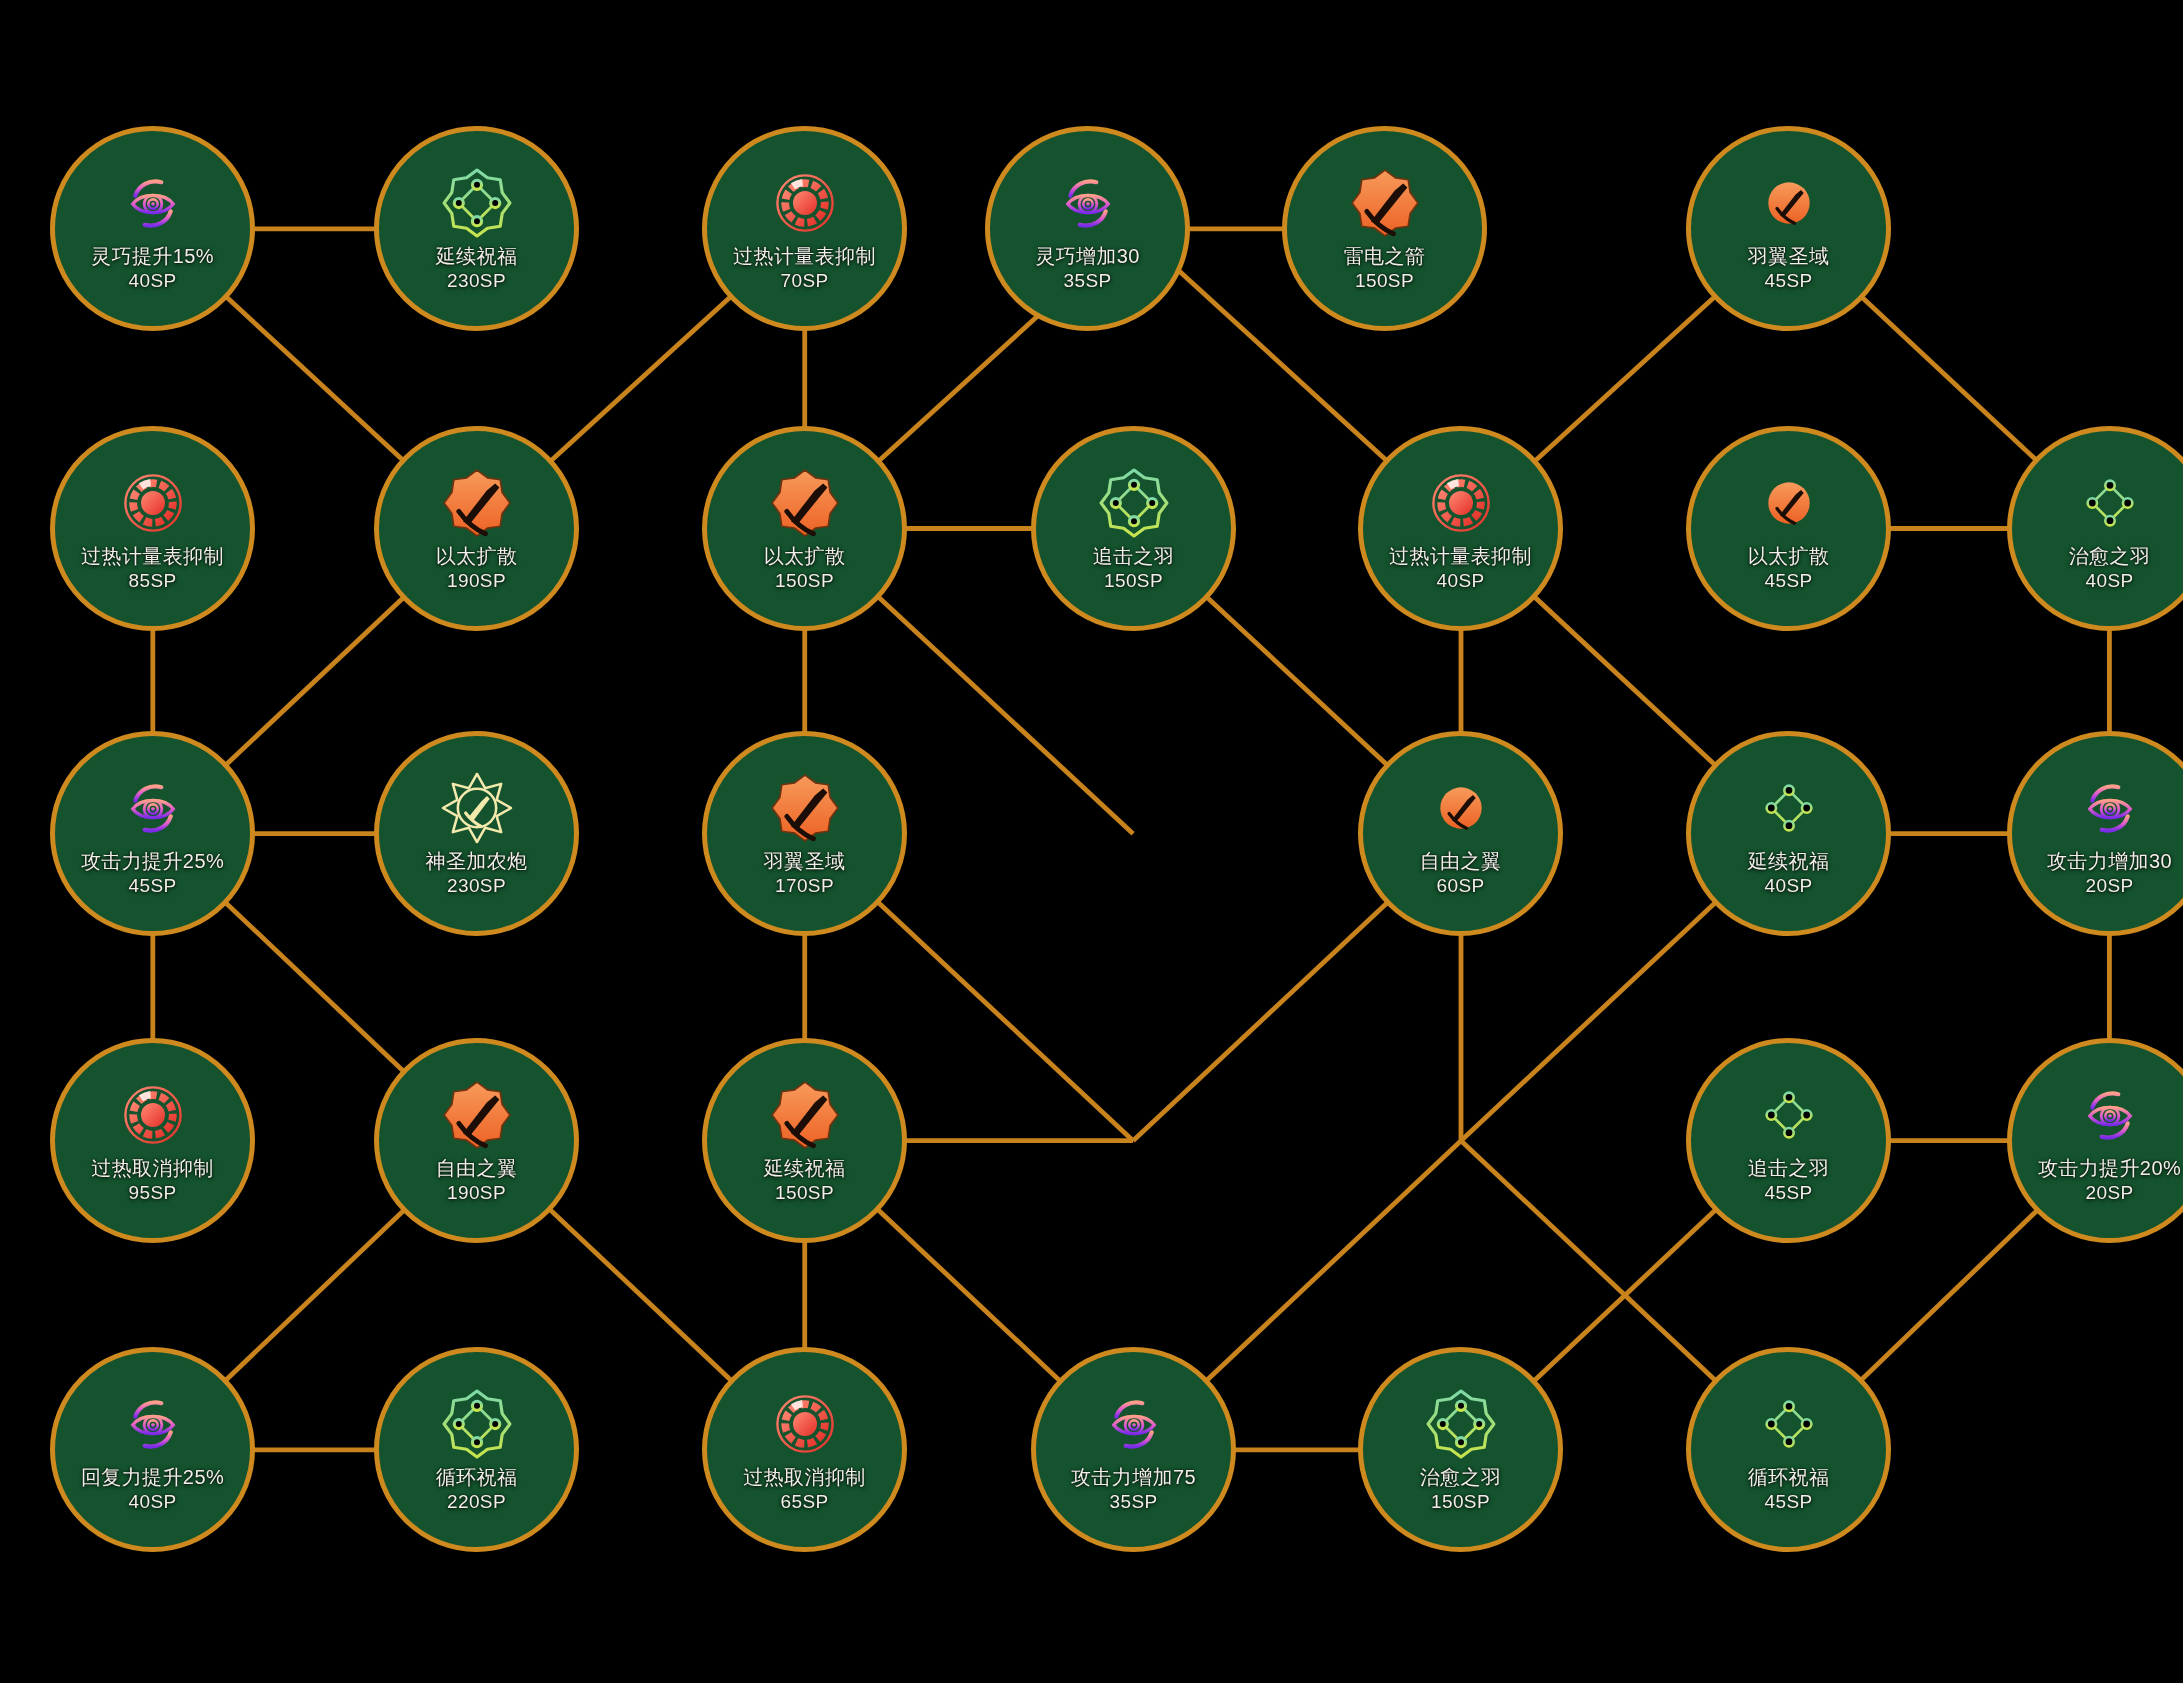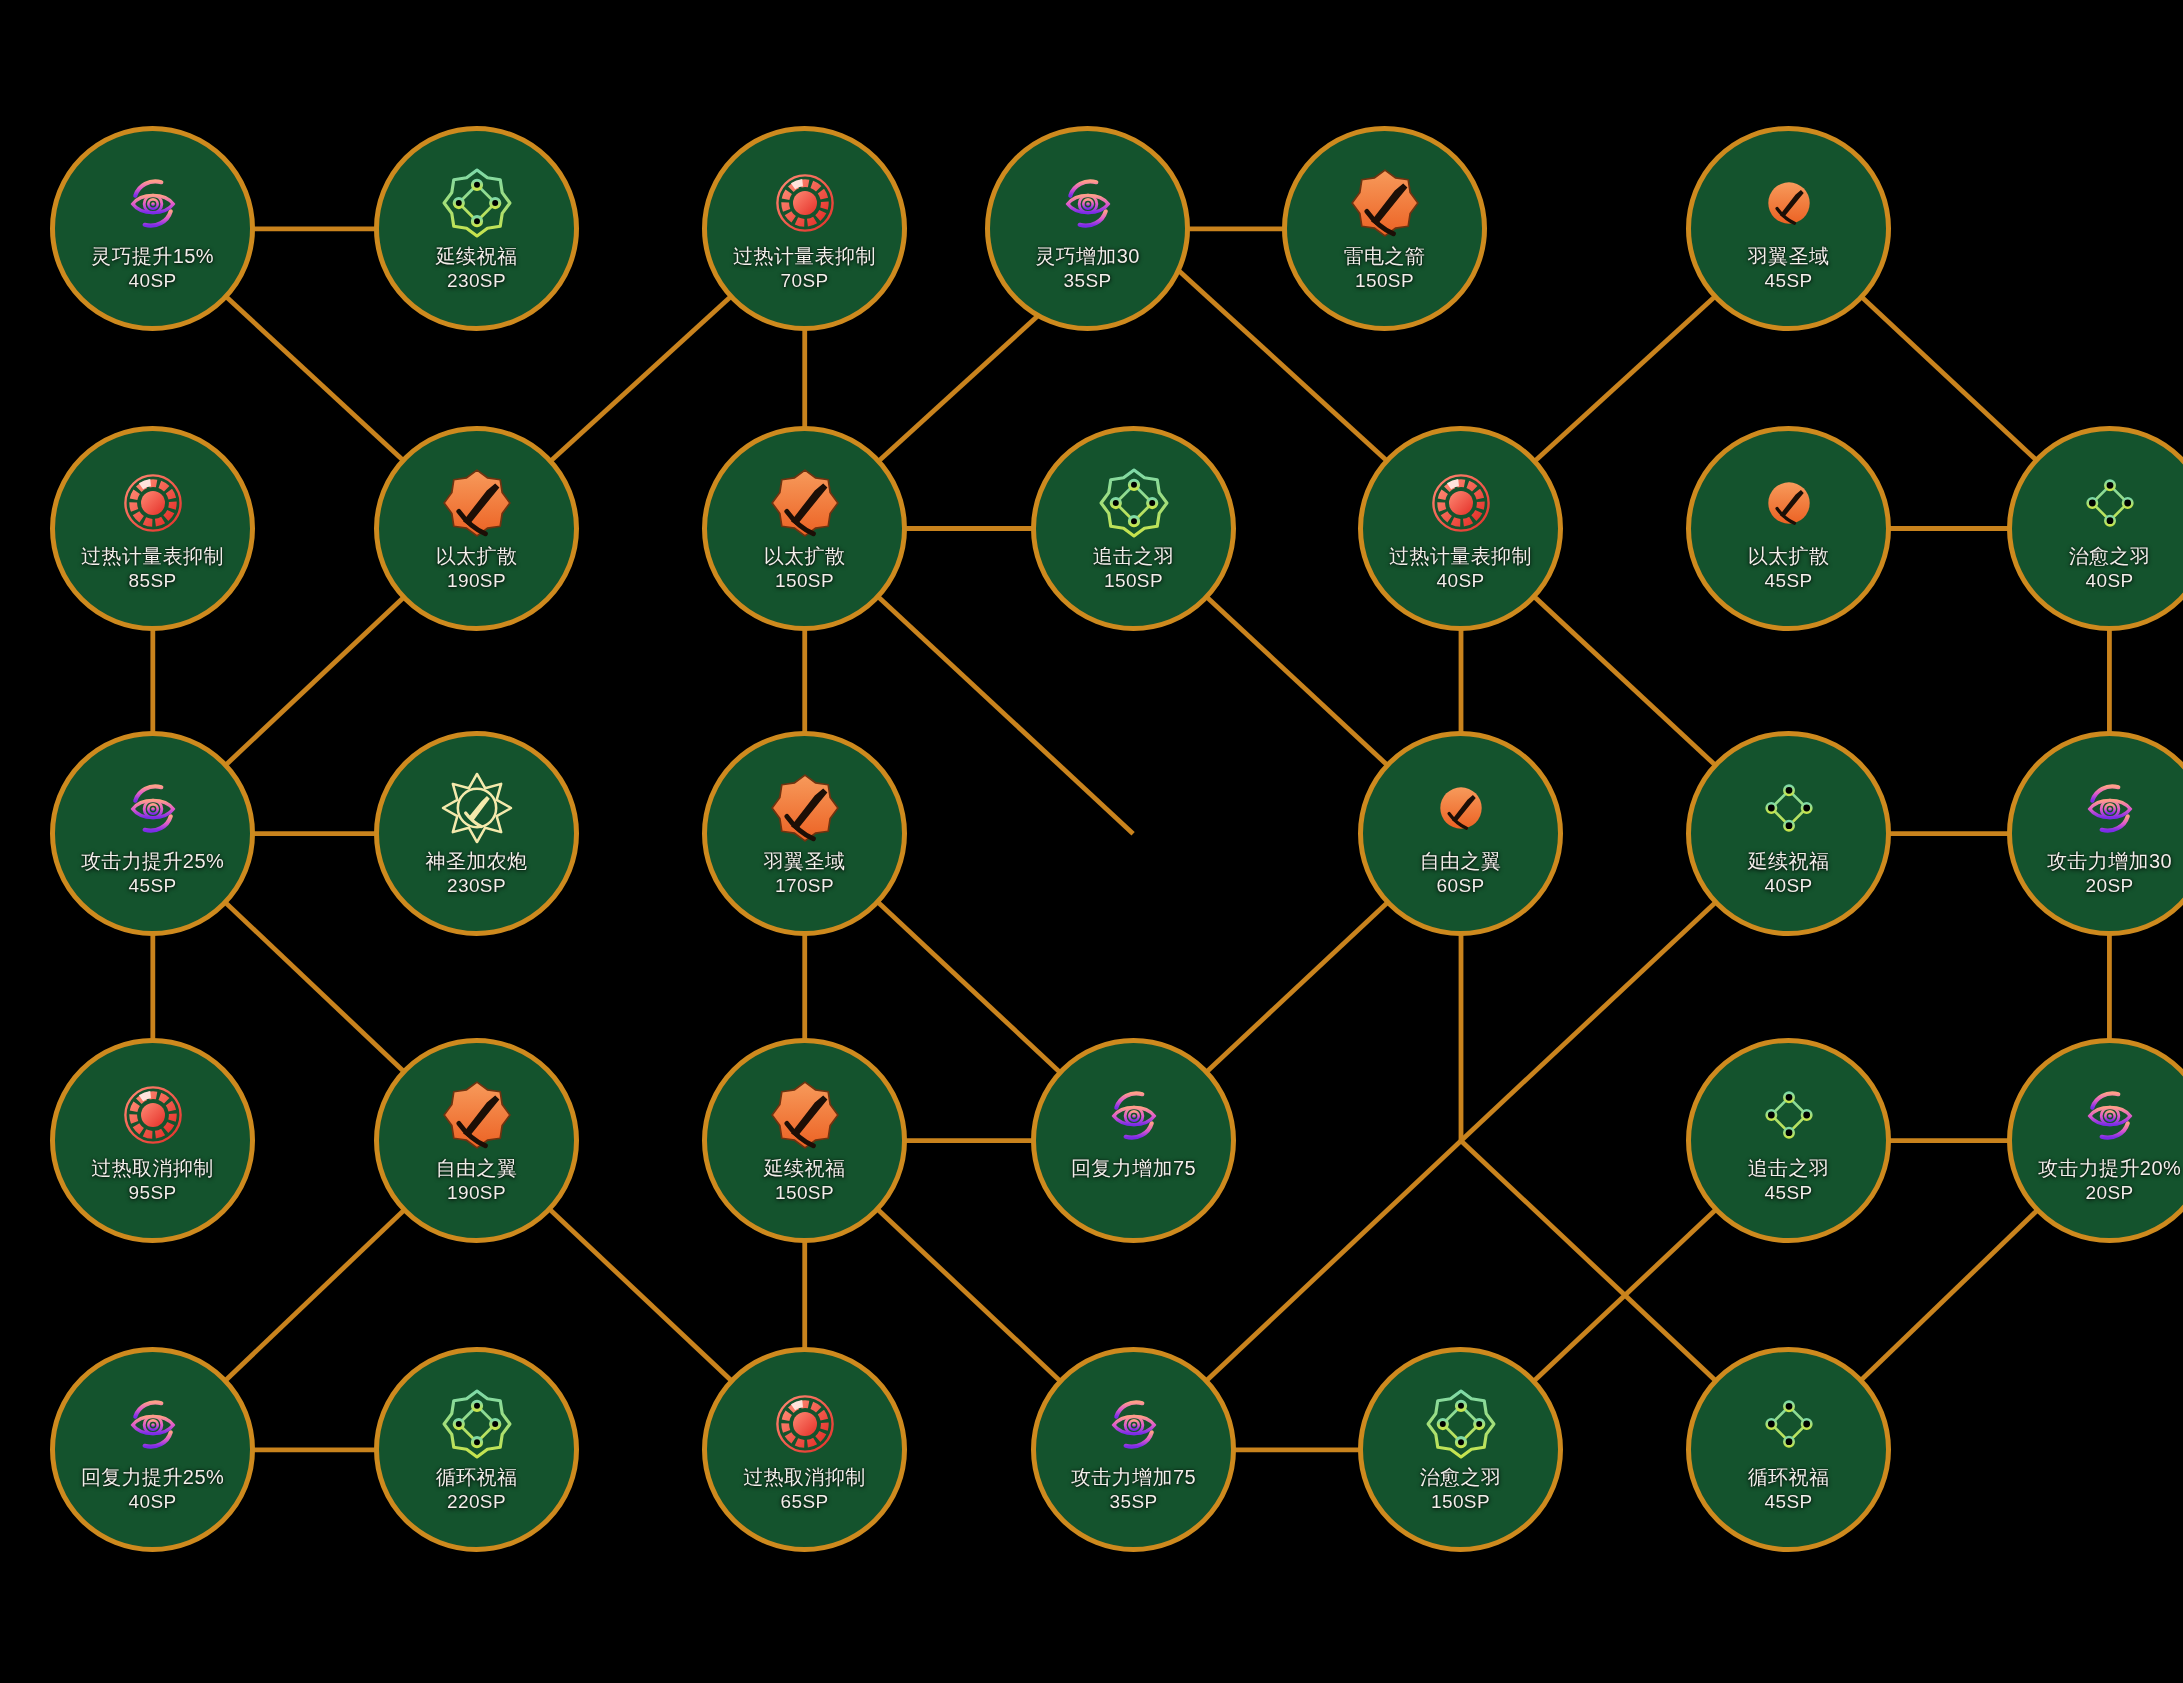--- a/index.html
+++ b/index.html
@@ -372,35 +372,20 @@
     <span class="icon">
       <svg width="70" height="70" viewBox="0 0 100 100">
           <path d="M50 3 L64.9 14 L83.2 16.8 L86 35.1 L97 50 L86 64.9 L83.2 83.2 L64.9 86 L50 97 L35.1 86 L16.8 83.2 L14 64.9 L3 50 L14 35.1 L16.8 16.8 L35.1 14 Z" fill="url(#g-orange)" stroke="#6E3310" stroke-width="2.5" stroke-linejoin="round"></path>
           <path d="M30 76 L64 32 L76 22 L82 28 L72 40 L38 82 Z" fill="#1C0E06"></path>
   <path d="M24 62 C34 76 48 88 62 94" fill="none" stroke="#1C0E06" stroke-width="7" stroke-linecap="round"></path>
         </svg>
     </span>
     <div class="name">延续祝福</div>
     <div class="sp">150SP</div>
     </div>
-    <div class="node" style="left: 1031px; top: 1038px; height: 205px; width: 205px;">
-    <span class="icon">
-      <svg width="52" height="52" viewBox="0 0 100 100">
-          <g fill="none" stroke="url(#g-eye)" stroke-linecap="round">
-      <path d="M16 36 C22 16 44 4 66 10" stroke-width="8"></path>
-      <path d="M84 66 C78 86 56 98 34 92" stroke-width="8"></path>
-      <path d="M11 52 C27 30 73 30 89 52 C73 74 27 74 11 52 Z" stroke-width="6.5"></path>
-      <circle cx="50" cy="52" r="17" stroke-width="5.5"></circle>
-      <circle cx="50" cy="52" r="9" stroke-width="5"></circle>
-          </g>
-      <circle cx="50" cy="52" r="3.6" fill="url(#g-eye)"></circle>
-        </svg>
-    </span>
-    <div class="name">回复力增加75</div>
-    </div>
     <div class="node" style="left: 1686px; top: 1038px; height: 205px; width: 205px;">
     <span class="icon">
       <svg width="52" height="52" viewBox="0 0 100 100">
           <g fill="none" stroke="url(#g-green)">
       <path d="M50 16 L84 50 L50 84 L16 50 Z" stroke-width="5"></path>
       <circle cx="50" cy="16" r="9" stroke-width="5" fill="#000"></circle>
       <circle cx="84" cy="50" r="9" stroke-width="5" fill="#000"></circle>
       <circle cx="50" cy="84" r="9" stroke-width="5" fill="#000"></circle>
       <circle cx="16" cy="50" r="9" stroke-width="5" fill="#000"></circle>
           </g>

